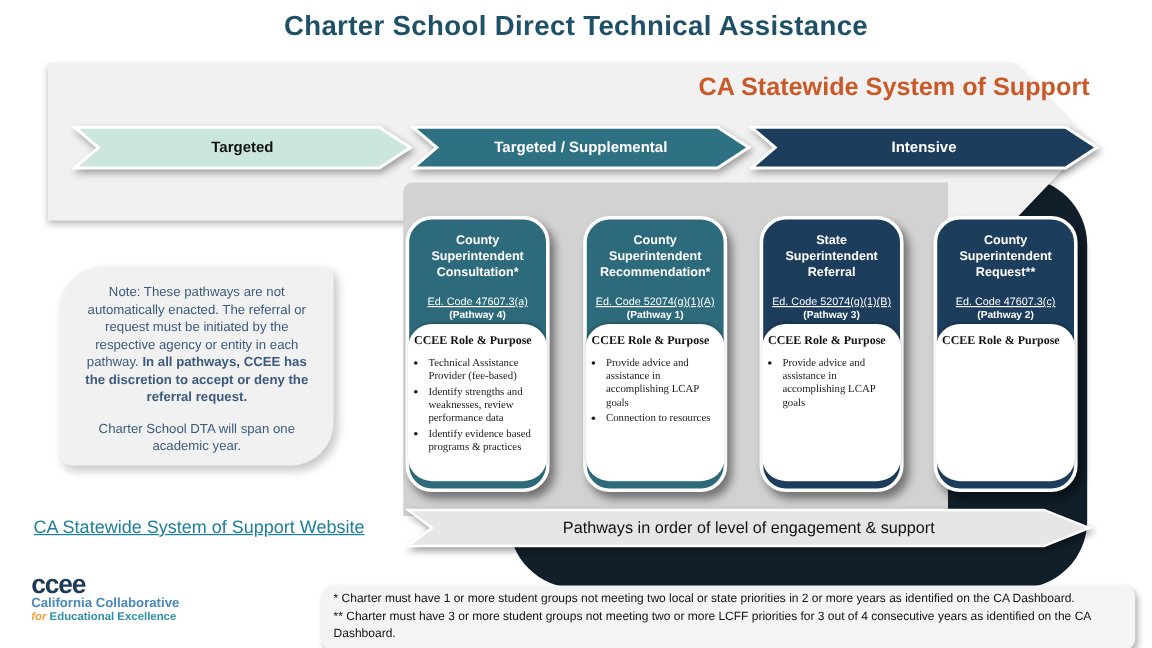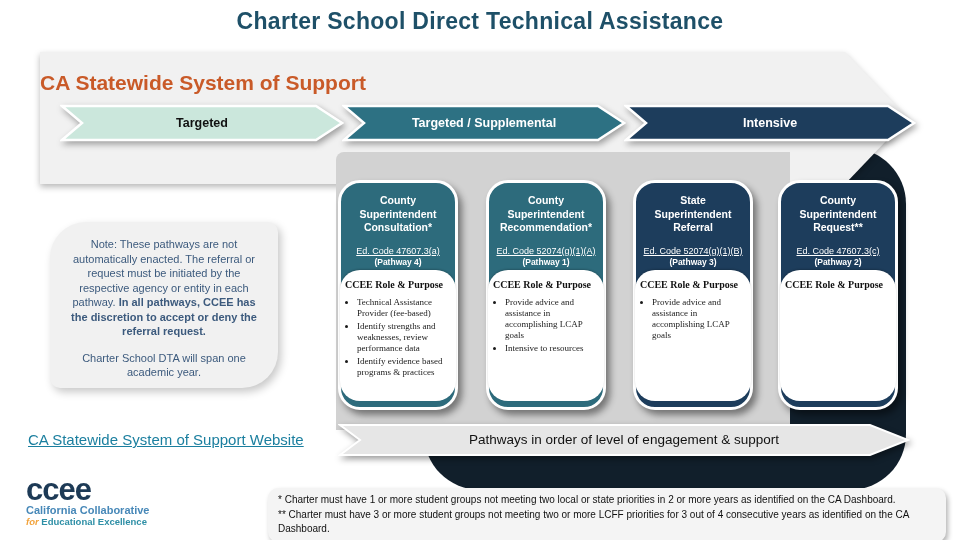--- a/index.html
+++ b/index.html
@@ -10,22 +10,22 @@
   
   .page-title{left:0;top:8px;width:960px;text-align:center;font-size:23px;font-weight:bold;
               color:var(--title-text);letter-spacing:.3px;}
 
   
   .dark-backdrop{left:424px;top:148px;width:482px;height:342px;border-radius:56px;
                  background:var(--backdrop);}
 
   
   .banner-svg{left:40px;top:52px;filter:drop-shadow(0 3px 3px rgba(0,0,0,.28));}
-  .sos-heading{left:40px;top:61px;width:868px;text-align:left;font-size:21px;font-weight:bold;
-               color:var(--banner-heading-text);margin-top:10px;}
+  .sos-heading{left:40px;top:61px;width:868px;text-align:right;font-size:21px;font-weight:bold;
+               color:var(--banner-heading-text);}
 
   
   .gray-panel{left:336px;top:152px;width:454px;height:278px;background:var(--panel);
               border-radius:8px 0 0 0;}
 
   
   .chev-svg{top:104px;filter:drop-shadow(2px 3px 3px rgba(0,0,0,.35));}
   .chev-label{top:104px;height:38px;line-height:38px;text-align:center;font-size:12.5px;
               font-weight:bold;}
 
@@ -58,21 +58,21 @@
   .site-link{left:28px;top:431px;font-size:15px;color:var(--link-text);
              text-decoration:underline;cursor:pointer;}
 
   
   .ribbon-svg{left:338px;top:423px;filter:drop-shadow(2px 3px 3px rgba(0,0,0,.4));}
   .ribbon-label{left:338px;top:423px;width:572px;height:34px;line-height:34px;text-align:center;
                 font-size:13.5px;color:#111;}
 
   
   .logo{left:26px;top:478px;line-height:1;}
-  .logo-wordmark{font-size:31px;font-weight:bold;letter-spacing:-1px;color:var(--logo-navy);
+  .logo-wordmark{font-size:22px;font-weight:bold;letter-spacing:-1px;color:var(--logo-navy);
                  line-height:.78;}
   .logo-line1{font-size:11px;font-weight:bold;color:var(--logo-blue);margin-top:3px;}
   .logo-line2{font-size:9.5px;font-weight:bold;color:var(--logo-teal);margin-top:1px;}
   .logo-for{color:var(--logo-orange);font-style:italic;}
 
   
   .footnote-box{left:268px;top:488px;width:678px;background:var(--footnote-bg);
                 border-radius:10px;box-shadow:2px 3px 5px rgba(0,0,0,.3);
                 padding:5px 10px;box-sizing:border-box;font-size:10px;color:#111;
                 line-height:1.45;}
@@ -127,21 +127,21 @@
   <div class="abs card card--teal" style="left:486px;">
     <div class="card-head">
       <div class="card-title">County Superintendent Recommendation*</div>
       <a class="ed-code">Ed. Code 52074(g)(1)(A)</a>
       <div class="pathway">(Pathway 1)</div>
     </div>
     <div class="card-body">
       <div class="role-heading">CCEE Role &amp; Purpose</div>
       <ul class="bullets">
           <li>Provide advice and assistance in accomplishing LCAP goals</li>
-          <li>Intensive to resources</li>
+          <li>Connection to resources</li>
         </ul>
     </div>
   </div>
 
   <div class="abs card card--navy" style="left:633px;">
     <div class="card-head">
       <div class="card-title">State Superintendent Referral</div>
       <a class="ed-code">Ed. Code 52074(g)(1)(B)</a>
       <div class="pathway">(Pathway 3)</div>
     </div>

